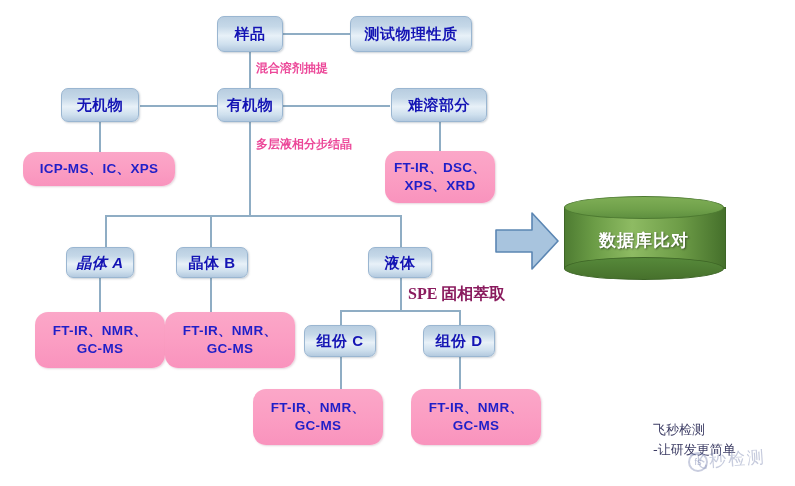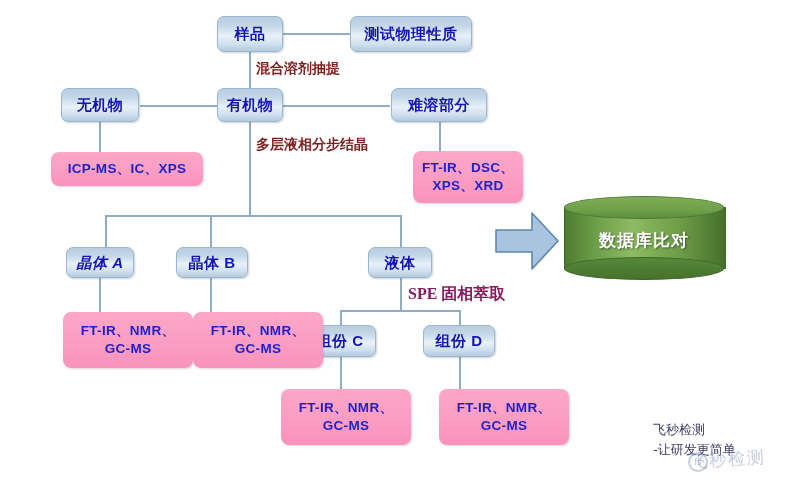--- a/index.html
+++ b/index.html
@@ -38,41 +38,40 @@
     font-size: 15px;
     letter-spacing: 0.5px;
     box-shadow: 1px 1px 2px rgba(80,100,120,0.30);
     text-align: center;
     line-height: 1.15;
   }
   
   .pinknode {
     position: absolute;
     box-sizing: border-box;
-    border-radius: 8px;
+    border-radius: 13px;
     background: #fb9fc4;
     background: linear-gradient(to bottom, #fba7c8 0%, #fb9ec3 50%, #f993bd 100%);
     display: flex;
     align-items: center;
     justify-content: center;
     color: #1f1fc8;
     font-weight: bold;
     font-size: 13.5px;
     letter-spacing: 0.3px;
     text-align: left;
     line-height: 1.35;
     box-shadow: 1px 1px 2px rgba(150,90,120,0.25);
-    margin-left: 28px;
   }
   
   .edge-label {
     position: absolute;
-    color: #7f1d1d;
+    color: #ec4899;
     font-weight: bold;
-    font-size: 14px;
+    font-size: 12px;
     white-space: nowrap;
     font-family: "Liberation Serif", "DejaVu Serif", serif;
   }
   .edge-label.spe {
     color: #8a1b5e;
     font-size: 16px;
   }
   
   .arrow-wrap {
     position: absolute;

